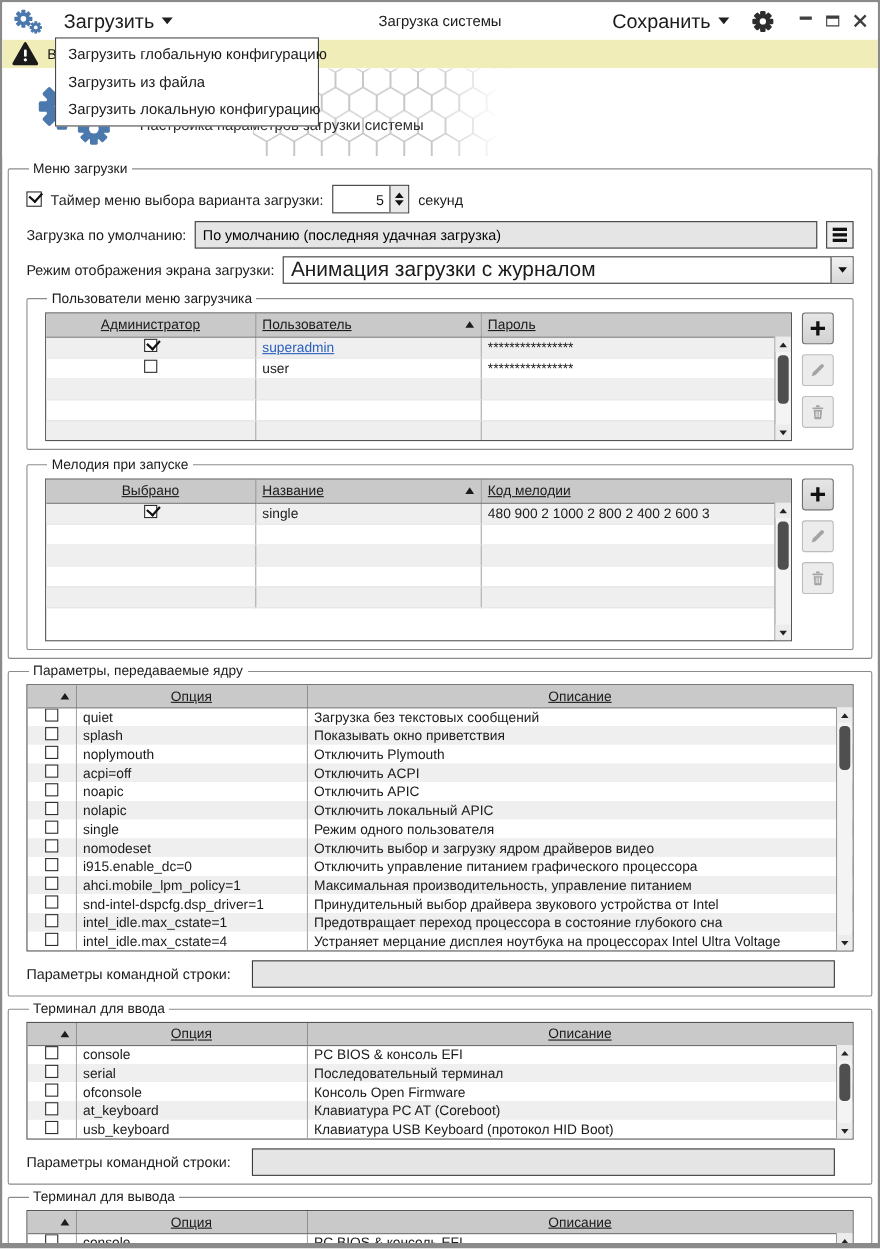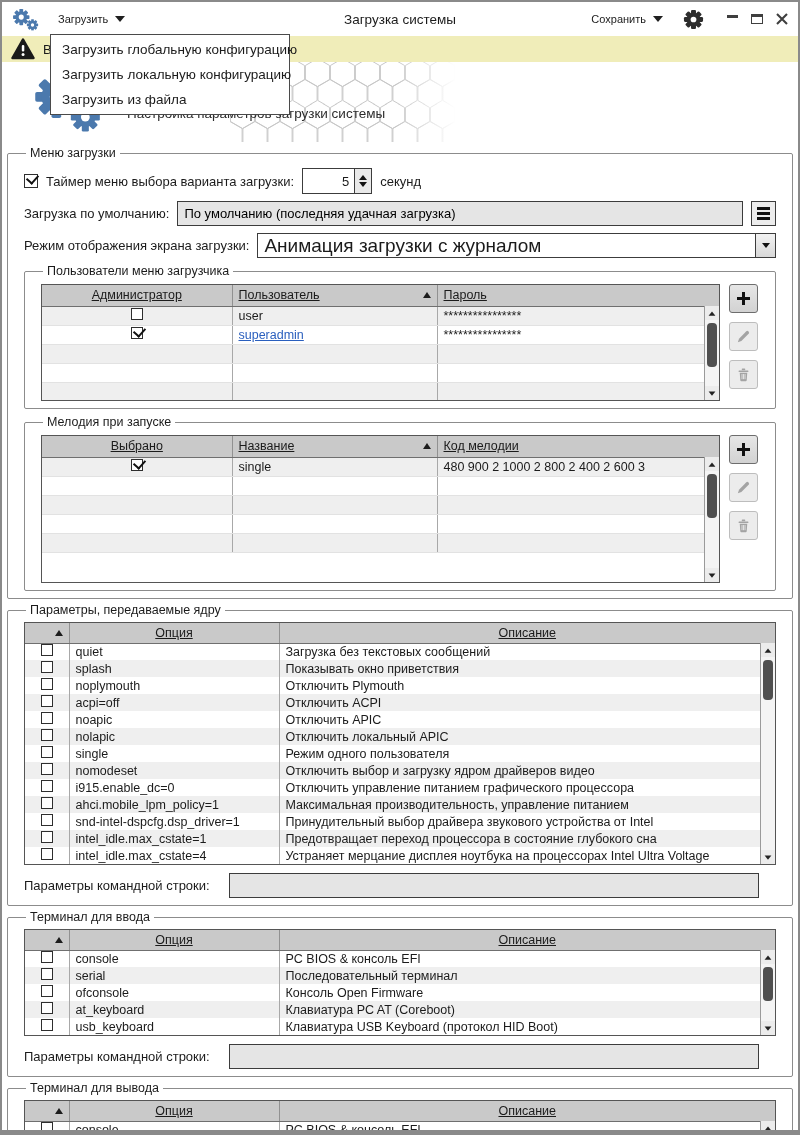--- a/index.html
+++ b/index.html
@@ -5,21 +5,21 @@
   html,body{margin:0;padding:0;background:#fff;}
   *{box-sizing:border-box;}
   .window{
     width:800px;height:1135px;position:relative;background:#fff;
     border:2px solid #8a8a8a;border-bottom-width:5px;overflow:hidden;
     font-family:"Liberation Sans",sans-serif;font-size:13px;color:#1b1b1b;
   }
   
   .toolbar{height:34px;display:flex;align-items:center;background:#fff;position:relative;padding:0 8px;}
   .tb-left{display:flex;align-items:center;gap:14px;}
-  .menu-item{display:flex;align-items:center;gap:7px;font-size:11px;cursor:default;padding:3px 4px;}
+  .menu-item{display:flex;align-items:center;gap:7px;font-size:18px;cursor:default;padding:3px 4px;}
   .tri-down{width:0;height:0;border-left:5px solid transparent;border-right:5px solid transparent;border-top:6px solid #1f1f1f;}
   .tb-title{position:absolute;left:0;right:0;text-align:center;font-size:13.5px;pointer-events:none;}
   .tb-right{margin-left:auto;display:flex;align-items:center;gap:16px;z-index:2;}
   .winbtns{display:flex;align-items:center;gap:9px;margin-left:4px;}
   .winbtn{width:16px;height:16px;display:flex;align-items:center;justify-content:center;}
   .min-glyph{width:11px;height:3px;background:#3f3f3f;margin-bottom:6px;}
   .max-glyph{width:12px;height:10px;border:1.6px solid #3f3f3f;border-top-width:3.5px;}
   
   .banner{height:26px;background:#f0edb9;display:flex;align-items:center;gap:8px;padding:0 9px;}
   
@@ -185,22 +185,22 @@
     <svg width="24" height="22" viewBox="0 0 24 22">
       <path d="M12 1.5 L22.5 20 H1.5 Z" fill="#1a1a1a" stroke="#1a1a1a" stroke-width="2.5" stroke-linejoin="round"></path>
       <rect x="10.8" y="7" width="2.5" height="6.5" rx="1.1" fill="#fff"></rect>
       <circle cx="12.05" cy="16.4" r="1.5" fill="#fff"></circle>
     </svg>
     <span>В</span>
   </div>
 
   <div class="dropdown">
     <div class="item">Загрузить глобальную конфигурацию</div>
+    <div class="item">Загрузить из файла</div>
     <div class="item">Загрузить локальную конфигурацию</div>
-    <div class="item">Загрузить из файла</div>
   </div>
 
   <div class="header">
     <div class="hexwrap">
       <svg width="235" height="80">
           <rect width="235" height="80" fill="url(#hexpat)"></rect>
         </svg>
       <div class="hexfade"></div>
     </div>
     <svg class="logo" width="96" height="58" viewBox="0 0 88 66">
@@ -265,27 +265,27 @@
                   <span class="th-flex">
                       <span>Пользователь</span>
                       <span class="sort-asc"></span>
                     </span>
                 </th>
                 <th>Пароль</th>
               </tr>
             </thead>
             <tbody>
                 <tr>
+                  <td class="c-center"><span class="cb small checked"></span></td>
+                  <td><span class="link">superadmin</span></td>
+                  <td>****************</td>
+                </tr>
+                <tr>
                   <td class="c-center"><span class="cb small"></span></td>
                   <td><span>user</span></td>
-                  <td>****************</td>
-                </tr>
-                <tr>
-                  <td class="c-center"><span class="cb small checked"></span></td>
-                  <td><span class="link">superadmin</span></td>
                   <td>****************</td>
                 </tr>
                 <tr>
                   <td></td>
                   <td></td>
                   <td></td>
                 </tr>
                 <tr>
                   <td></td>
                   <td></td>

